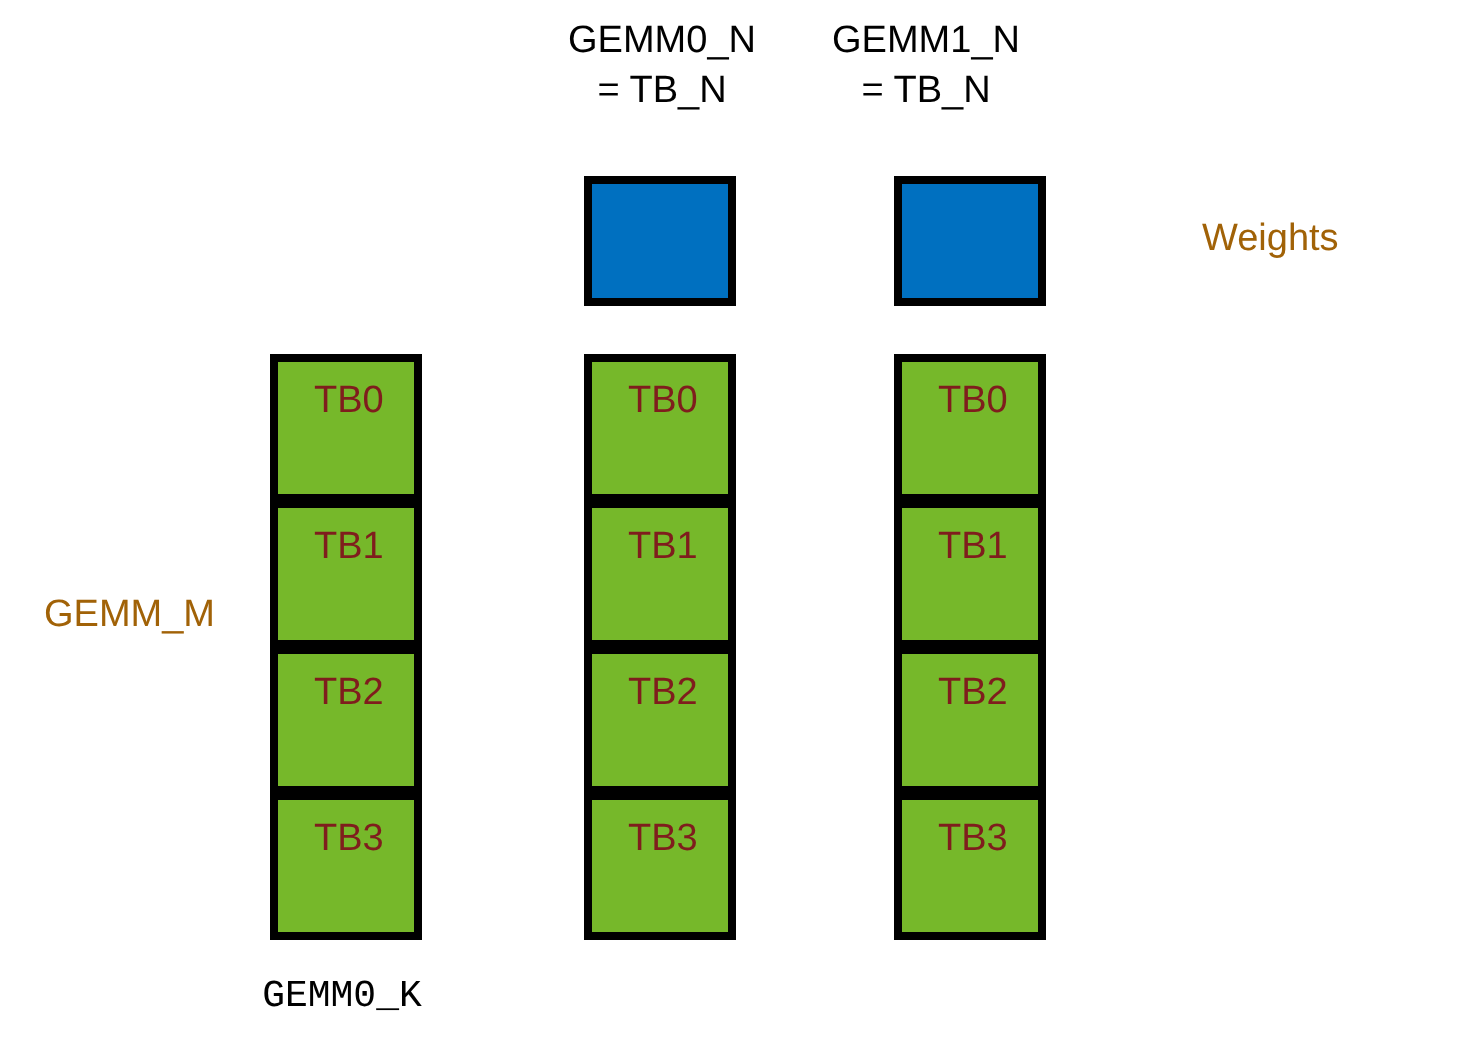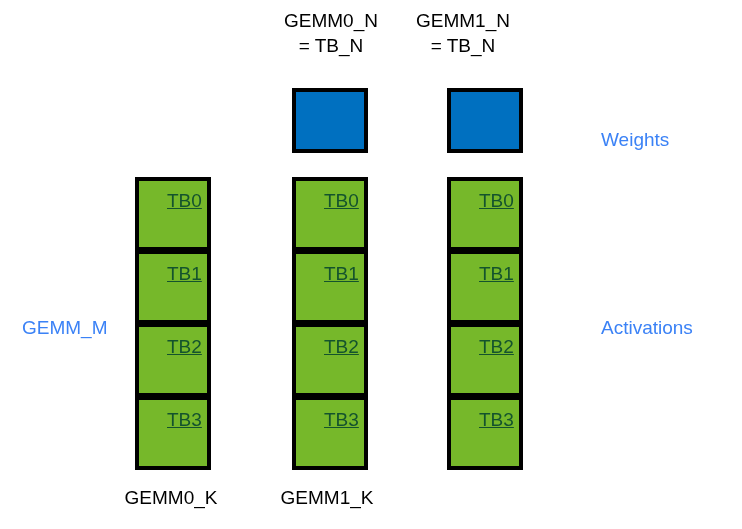--- a/index.html
+++ b/index.html
@@ -49,36 +49,34 @@
   .act-cell {
     position: relative;
     height: 74px;
     background: #76B82A;
     border: 4px solid #000000;
     box-sizing: border-box;
     margin-bottom: -1px;
   }
   .act-cell .cell-text {
     position: absolute;
-    left: 28px;
+    left: 18px;
     top: 8px;
-    color: #14532d;
+    color: #7f1d1d;
     font-size: 19px;
     line-height: 23px;
     font-family: "Liberation Sans", sans-serif;
-    text-decoration: underline;
   }
 
   
   .side-label {
     position: absolute;
     font-size: 19px;
-    color: #3b82f6;
+    color: #a16207;
     white-space: pre;
-    margin-top: 20px;
   }
 
   
   .k-label {
     position: absolute;
     top: 487px;
     width: 150px;
     text-align: center;
     font-size: 19px;
     color: #000000;
@@ -143,18 +141,16 @@
       <span class="cell-text">TB1</span>
     </div>
     <div class="act-cell">
       <span class="cell-text">TB2</span>
     </div>
     <div class="act-cell">
       <span class="cell-text">TB3</span>
     </div>
   </div>
 
-  <div class="side-label" style="left:601px; top:297px;">Activations</div>
 
-  <div class="k-label" style="left:96px;">GEMM0_K</div>
-  <div class="k-label" style="left:252px;">GEMM1_K</div>
+  <div class="k-label" style="left:96px;font-family:Liberation Mono, monospace;">GEMM0_K</div>
 
 </div>
 
 </body></html>

